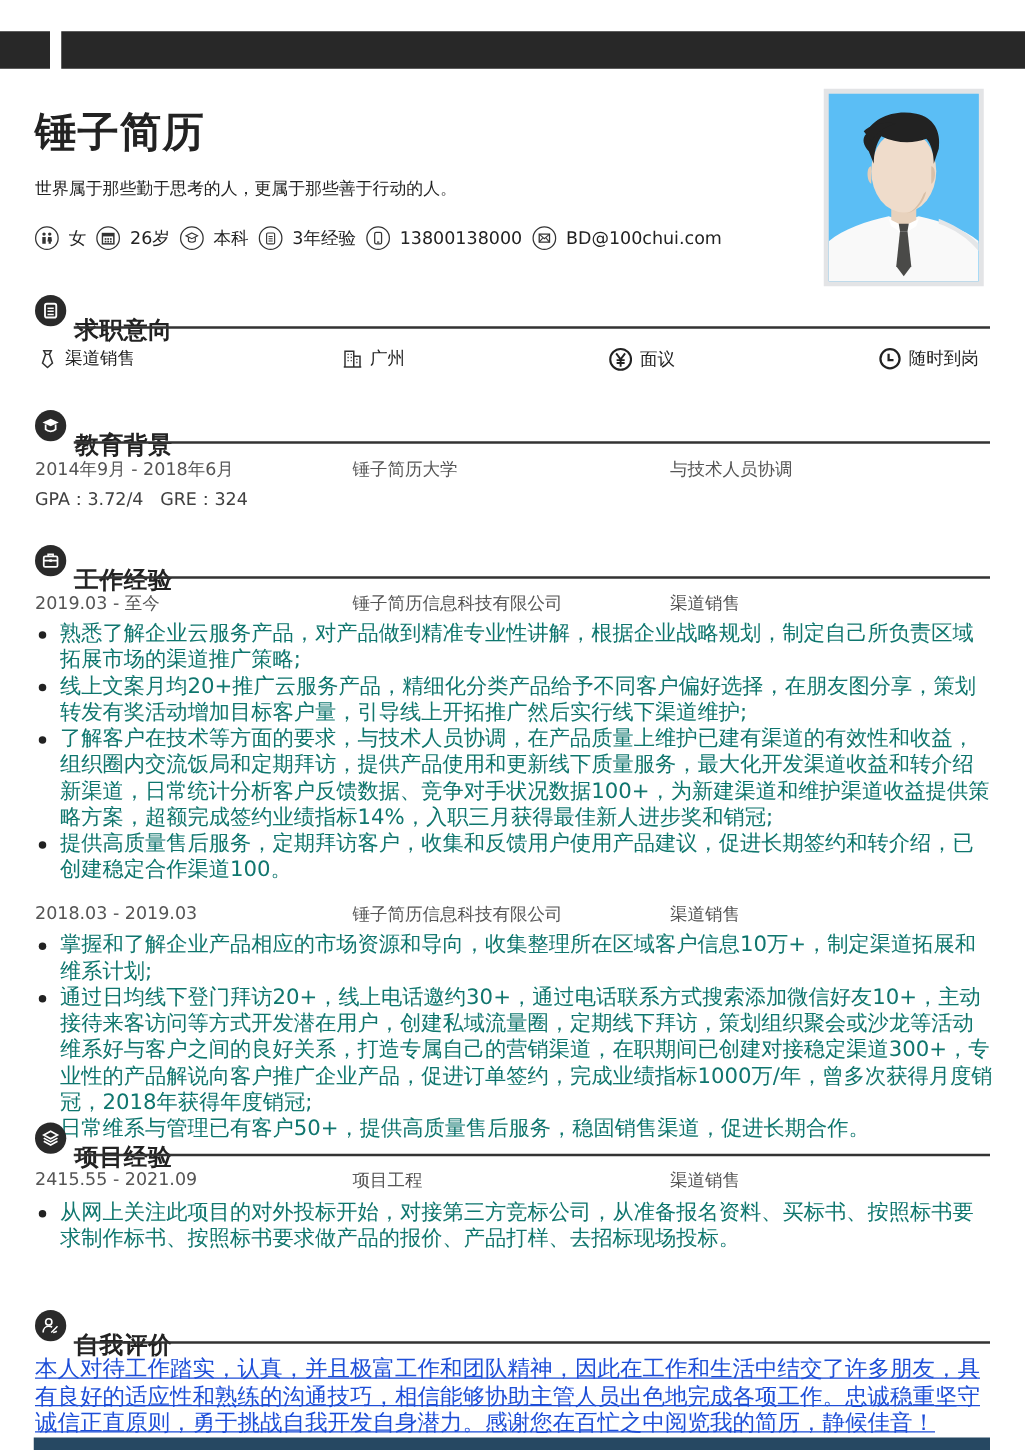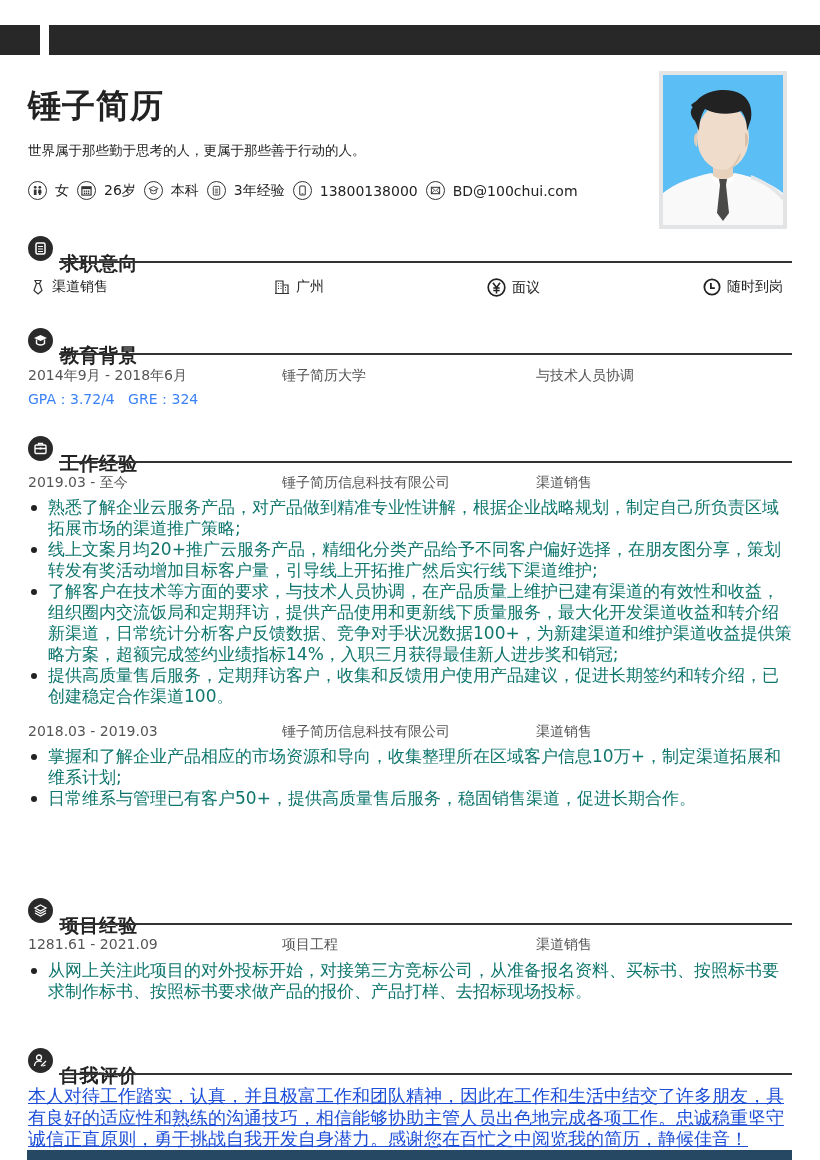--- a/index.html
+++ b/index.html
@@ -26,21 +26,21 @@
     .section-title { position: absolute; left: 32px; top: 0; font-size: 19px; font-weight: bold; color: #222; letter-spacing: 0.5px; margin-top: 17px; }
     .section-line { position: absolute; left: 31px; right: 0; top: 27px; height: 1.5px; background: #333; }
 
     .intent-item { position: absolute; top: 278px; display: flex; align-items: center; font-size: 14px; color: #222; }
     .intent-item svg { width: 16px; height: 16px; margin-right: 6px; }
 
     .row3 { position: absolute; left: 28px; width: 764px; font-size: 14px; font-weight: normal; color: #555; height: 20px; }
     .row3 span { position: absolute; top: 0; white-space: nowrap; }
     .c1 { left: 0; } .c2 { left: 254px; } .c3 { left: 508px; }
 
-    .plain { position: absolute; left: 28px; font-size: 14px; color: #3b82f6; }
+    .plain { position: absolute; left: 28px; font-size: 14px; color: #404040; }
 
     .bullets { position: absolute; left: 28px; width: 766px; font-size: 17px; color: #0f766e; line-height: 21px; list-style: none; }
     .bullets li { position: relative; padding-left: 20px; }
     .bullets li::before { content: ""; position: absolute; left: 3px; top: 8px; width: 6px; height: 6px; border-radius: 50%; background: #222; }
 
     .para { position: absolute; left: 28px; width: 766px; font-size: 18px; color: #1d4ed8; line-height: 21.5px; text-decoration: underline; }
 
     .bottom-bar { position: absolute; left: 27px; top: 1150px; width: 765px; height: 10px; background: #264862; }
   </style>
 </head>
@@ -218,36 +218,37 @@
   <li>提供高质量售后服务，定期拜访客户，收集和反馈用户使用产品建议，促进长期签约和转介绍，已创建稳定合作渠道100。</li>
 </ul>
 
 <div class="row3" style="top:723px">
   <span class="c1">2018.03 - 2019.03</span>
   <span class="c2">锤子简历信息科技有限公司</span>
   <span class="c3">渠道销售</span>
 </div>
 <ul class="bullets" style="top:746px">
   <li>掌握和了解企业产品相应的市场资源和导向，收集整理所在区域客户信息10万+，制定渠道拓展和维系计划;</li>
+  <li>通过日均线下登门拜访20+，线上电话邀约30+，通过电话联系方式搜索添加微信好友10+，主动接待来客访问等方式开发潜在用户，创建私域流量圈，定期线下拜访，策划组织聚会或沙龙等活动维系好与客户之间的良好关系，打造专属自己的营销渠道，在职期间已创建对接稳定渠道300+，专业性的产品解说向客户推广企业产品，促进订单签约，完成业绩指标1000万/年，曾多次获得月度销冠，2018年获得年度销冠;</li>
   <li>日常维系与管理已有客户50+，提供高质量售后服务，稳固销售渠道，促进长期合作。</li>
 </ul>
 
 <div class="section-head" style="top:896px">
   <div class="section-icon">
     <svg viewBox="0 0 15 15">
         <path d="M7.5 2L13 5 7.5 8 2 5z" fill="none" stroke="#fff" stroke-width="1.3"></path>
         <path d="M2 7.5l5.5 3 5.5-3M2 10l5.5 3 5.5-3" fill="none" stroke="#fff" stroke-width="1.3"></path>
       </svg>
   </div>
   <div class="section-title">项目经验</div>
   <div class="section-line"></div>
 </div>
 
 <div class="row3" style="top:936px">
-  <span class="c1">1281.61 - 2021.09</span>
+  <span class="c1">2415.55 - 2021.09</span>
   <span class="c2">项目工程</span>
   <span class="c3">渠道销售</span>
 </div>
 <ul class="bullets" style="top:960px">
   <li>从网上关注此项目的对外投标开始，对接第三方竞标公司，从准备报名资料、买标书、按照标书要求制作标书、按照标书要求做产品的报价、产品打样、去招标现场投标。</li>
 </ul>
 
 <div class="section-head" style="top:1046px">
   <div class="section-icon">
     <svg viewBox="0 0 15 15">

